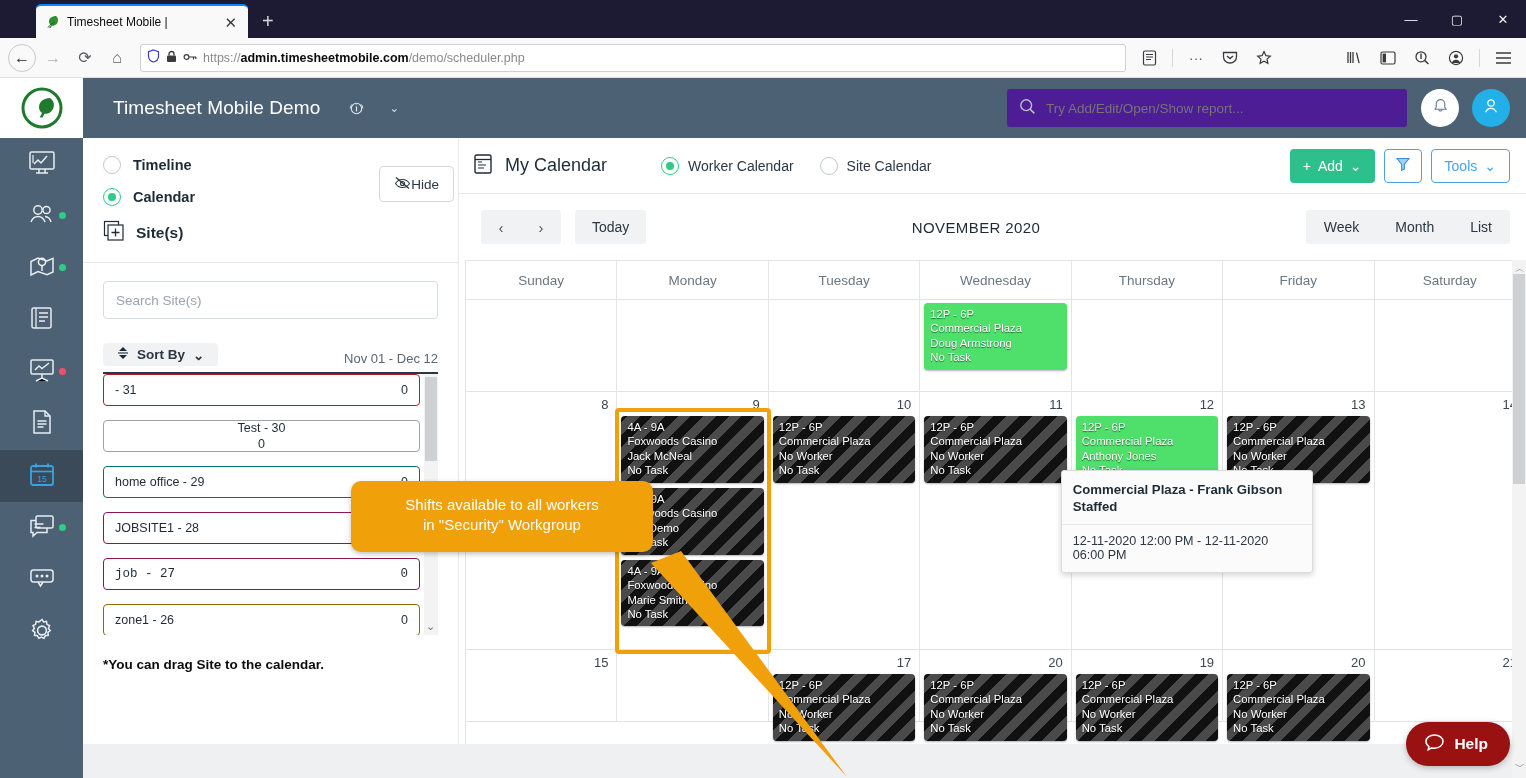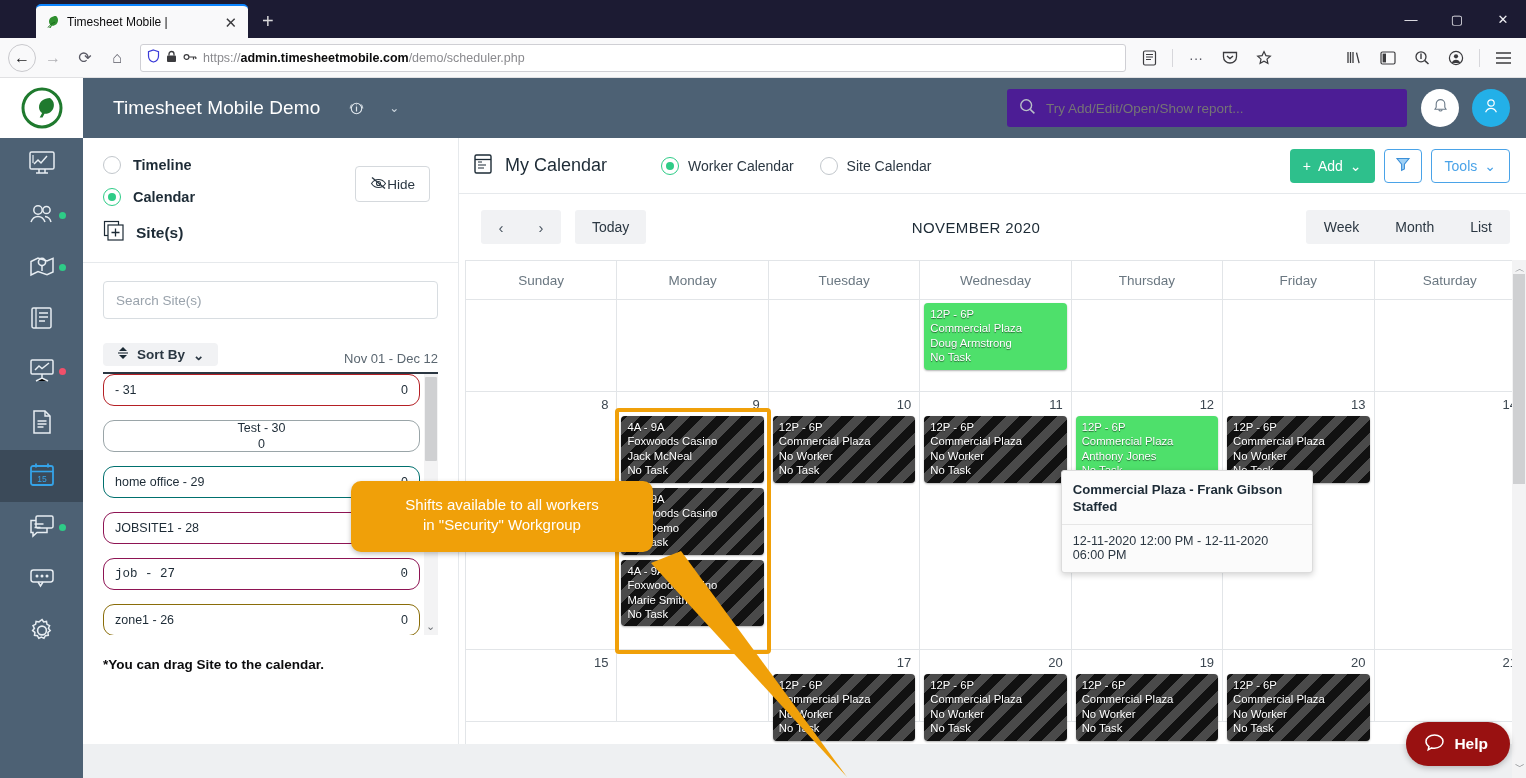--- a/index.html
+++ b/index.html
@@ -113,21 +113,21 @@
   }
   .radio-row { display: flex; align-items: center; gap: 12px; margin-bottom: 14px; cursor: pointer; }
   .radio {
     width: 18px; height: 18px; border-radius: 50%; border: 1.6px solid #c2c7cc;
     display: flex; align-items: center; justify-content: center; flex: 0 0 18px;
   }
   .radio.on { border-color: #2ecc87; }
   .radio.on::after { content: ""; width: 8px; height: 8px; border-radius: 50%; background: #2ecc87; }
   .radio-label { font-size: 14.5px; color: #1d2b36; font-weight: 600; }
   .hide-btn {
-    position: absolute; right: 28px; top: 28px; border: 1px solid #d5d9dd; border-radius: 4px;
+    position: absolute; right: 4px; top: 28px; border: 1px solid #d5d9dd; border-radius: 4px;
     height: 36px; padding: 0 14px; display: flex; align-items: center; 
     font-size: 13.5px; color: #2b3742; background: #fff; cursor: pointer;
   }
   .sites-row { display: flex; align-items: center; gap: 11px; padding-bottom: 16px; }
   .sites-label { font-size: 15.5px; font-weight: 700; color: #1d2b36; }
   .lpanel-div { height: 1px; background: #e6e9ec; margin: 0 -20px 18px -20px; }
   .search-site {
     height: 38px; border: 1px solid #d8dde1; border-radius: 4px; width: 100%;
     padding: 0 12px; font-size: 13.5px; color: #9aa3ac; display:flex; align-items:center;
   }
@@ -137,21 +137,21 @@
     display: flex; align-items: center; gap: 8px; font-size: 13.5px; color: #2b3742;
     font-weight: 600; cursor: pointer;
   }
   .daterange { font-size: 13px; color: #5a6670; padding-top: 8px; }
   .sitelist {
     margin-top: 6px; height: 263px; overflow: hidden; position: relative;
     border-top: 2px solid #2b3742;
   }
   .sitelist-inner { padding-right: 18px; }
   .site-item {
-    height: 32px; border-radius: 11px; border: 1.6px solid #888; display: flex;
+    height: 32px; border-radius: 4px; border: 1.6px solid #888; display: flex;
     align-items: center; justify-content: space-between; padding: 0 11px;
     margin-bottom: 14px; cursor: move;
   }
   .site-name { font-size: 12.5px; color: #1d2b36; }
   .site-count { font-size: 12.5px; color: #1d2b36; }
   .slist-scroll {
     position: absolute; right: 0; top: 0; width: 14px; height: 100%; background: #f3f3f4;
   }
   .slist-thumb { position: absolute; top: 3px; left: 1px; width: 12px; height: 84px; background: #cfd0d2; border-radius: 1px; }
   .slist-arrow { position: absolute; bottom: 2px; left: 2px; color: #6e7276; font-size: 11px; }

